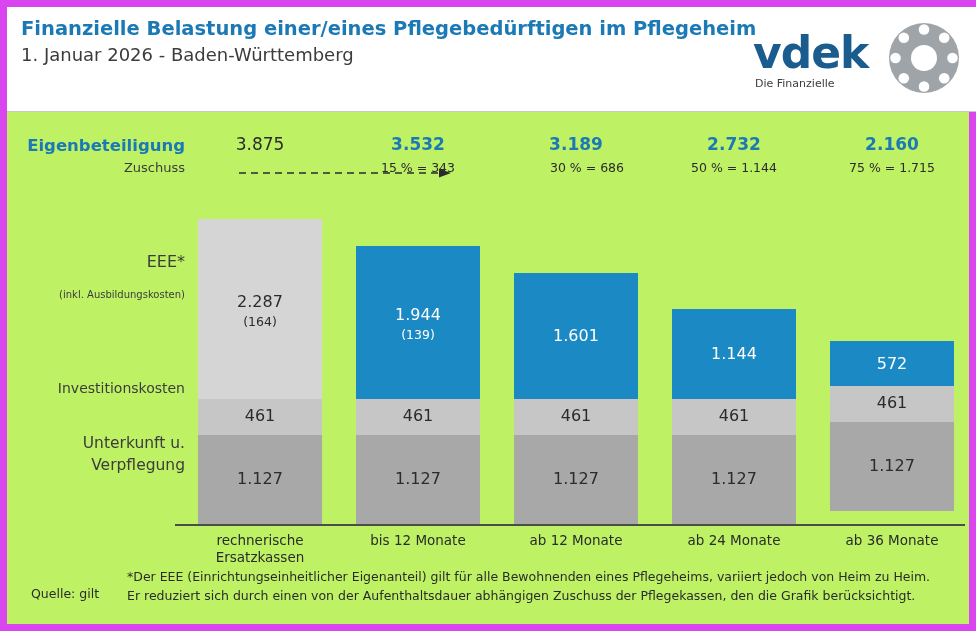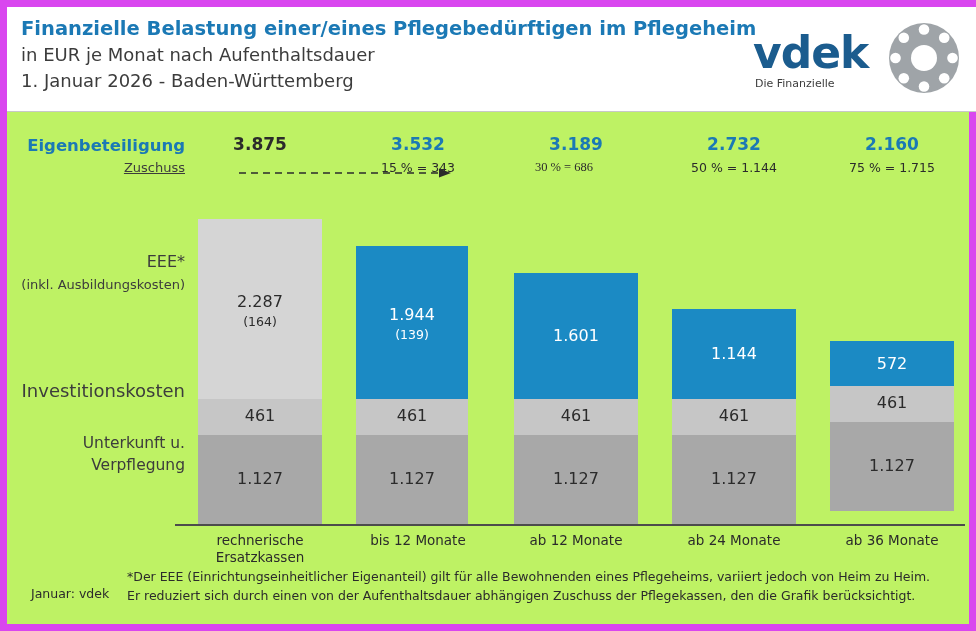--- a/index.html
+++ b/index.html
@@ -130,35 +130,34 @@
     top: 24px;
     font-size: 16.5px;
     font-weight: bold;
     color: #1b79b5;
     right: 12px;
   }
   #lbl-zuschuss {
     top: 48px;
     font-size: 13px;
     right: 12px;
-    text-decoration: underline;
   }
   #lbl-eee {
     top: 140px;
     font-size: 16px;
     right: 12px;
   }
   #lbl-eee-sub {
-    top: 165px;
-    font-size: 13px;
+    top: 177px;
+    font-size: 10px;
     right: 12px;
   }
   #lbl-invest {
     top: 268px;
-    font-size: 18px;
+    font-size: 14px;
     right: 12px;
   }
   #lbl-ukv1 {
     top: 322px;
     font-size: 15.5px;
     right: 12px;
   }
   #lbl-ukv2 {
     top: 344px;
     font-size: 15.5px;
@@ -260,21 +259,20 @@
   }
 </style>
 </head>
 <body>
 
 <div id="page">
 
   <div id="header">
     <div id="title-block">
       <div class="title-line1">Finanzielle Belastung einer/eines Pflegebedürftigen im Pflegeheim</div>
-      <div class="title-line2">in EUR je Monat nach Aufenthaltsdauer</div>
       <div class="title-line3">1. Januar 2026 - Baden-Württemberg</div>
     </div>
 
     <div id="logo">
       <div id="logo-word">vdek</div>
       <div id="logo-sub">Die Finanzielle</div>
       <svg id="logo-ring" viewBox="0 0 74 74">
         <circle cx="37" cy="37" r="35" fill="#9fa4a8"></circle>
         <circle cx="37" cy="37" r="13" fill="#ffffff"></circle>
         <g fill="#ffffff">
@@ -315,22 +313,22 @@
             <div class="seg-val" style="top: 73.0045px;">2.287</div>
             <div class="seg-sub" style="top: 95.0045px;">(164)</div>
           </div>
           <div class="seg seg-inv" style="top: 180.009px; height: 36.2852px;">
             <div class="seg-val" style="top: 7.14258px;">461</div>
           </div>
           <div class="seg seg-ukv" style="top: 216.294px; height: 88.7058px;">
             <div class="seg-val" style="top: 33.3529px;">1.127</div>
           </div>
         </div>
-        <div class="total-val plain" style="left: 191px; width: 124px; top: 22px; font-weight: bold;">3.875</div>
-        <div class="bar-group" style="left: 349px; width: 112px; height: 278.003px; top: 133.997px;">
+        <div class="total-val plain" style="left: 191px; width: 124px; top: 22px;">3.875</div>
+        <div class="bar-group" style="left: 349px; width: 124px; height: 278.003px; top: 133.997px;">
           <div class="seg seg-eee" style="top: 0px; height: 153.012px;">
             <div class="seg-val white" style="top: 59.5058px;">1.944</div>
             <div class="seg-sub white" style="top: 81.5058px;">(139)</div>
           </div>
           <div class="seg seg-inv" style="top: 153.012px; height: 36.2852px;">
             <div class="seg-val" style="top: 7.14258px;">461</div>
           </div>
           <div class="seg seg-ukv" style="top: 189.297px; height: 88.7058px;">
             <div class="seg-val" style="top: 33.3529px;">1.127</div>
           </div>
@@ -342,21 +340,21 @@
             <div class="seg-val white" style="top: 53.0071px;">1.601</div>
           </div>
           <div class="seg seg-inv" style="top: 126.014px; height: 36.2852px;">
             <div class="seg-val" style="top: 7.14258px;">461</div>
           </div>
           <div class="seg seg-ukv" style="top: 162.299px; height: 88.7058px;">
             <div class="seg-val" style="top: 33.3529px;">1.127</div>
           </div>
         </div>
         <div class="total-val" style="left: 507px; width: 124px; top: 22px;">3.189</div>
-        <div class="subsidy-note" style="left: 481px; width: 152px; top: 48px; font-family: Liberation Serif, serif;">30 % = 686</div>
+        <div class="subsidy-note" style="left: 504px; width: 152px; top: 48px;">30 % = 686</div>
         <div class="bar-group" style="left: 665px; width: 124px; height: 215.035px; top: 196.965px;">
           <div class="seg seg-eee" style="top: 0px; height: 90.0439px;">
             <div class="seg-val white" style="top: 35.0219px;">1.144</div>
           </div>
           <div class="seg seg-inv" style="top: 90.0439px; height: 36.2852px;">
             <div class="seg-val" style="top: 7.14258px;">461</div>
           </div>
           <div class="seg seg-ukv" style="top: 126.329px; height: 88.7058px;">
             <div class="seg-val" style="top: 33.3529px;">1.127</div>
           </div>
@@ -396,16 +394,16 @@
         </div>
         <div class="cat-label" style="left: 805px; width: 160px; top: 420px;">
           <div>ab 36 Monate</div>
         </div>
       </div>
 
     <div id="footnote">
       <div class="fn-line">*Der EEE (Einrichtungseinheitlicher Eigenanteil) gilt für alle Bewohnenden eines Pflegeheims, variiert jedoch von Heim zu Heim.</div>
       <div class="fn-line">Er reduziert sich durch einen von der Aufenthaltsdauer abhängigen Zuschuss der Pflegekassen, den die Grafik berücksichtigt.</div>
     </div>
-    <div id="source">Januar: vdek</div>
+    <div id="source">Quelle: gilt</div>
 
   </div>
 </div>
 
 </body></html>

